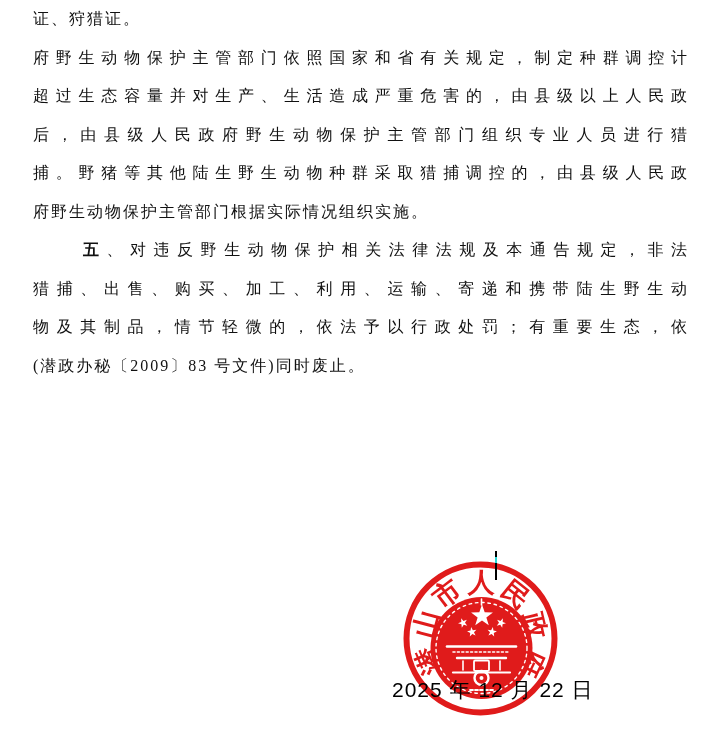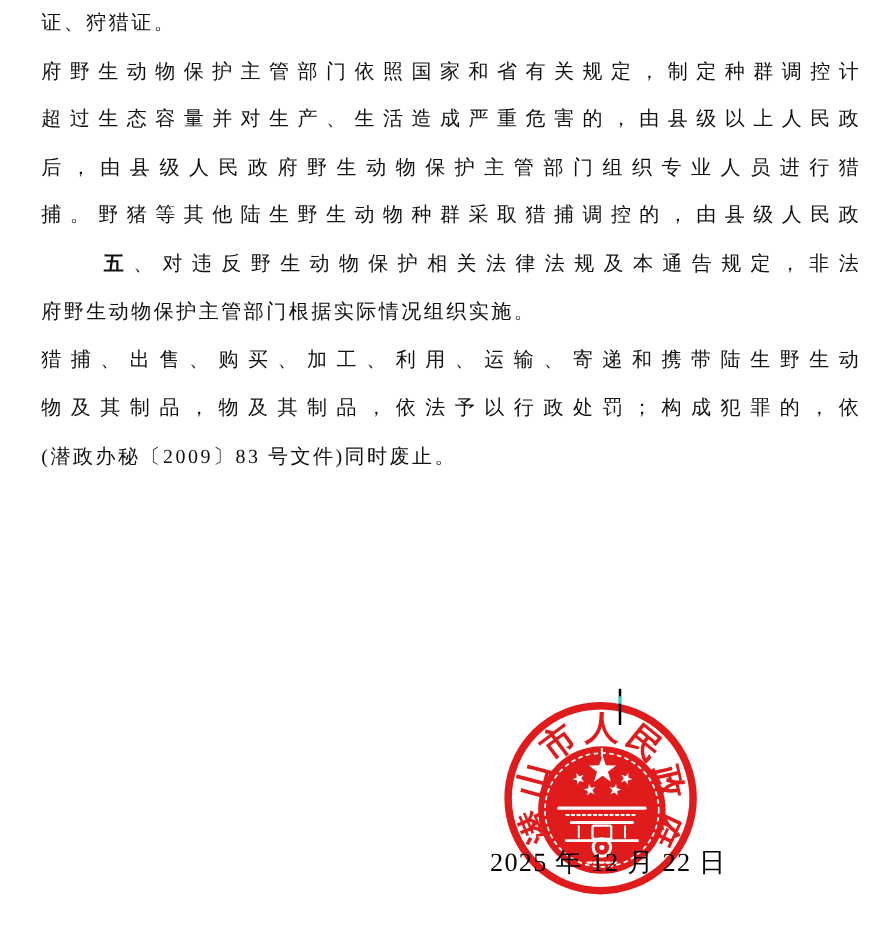--- a/index.html
+++ b/index.html
@@ -30,21 +30,21 @@
     font-weight:bold;font-size:27px;
     fill:var(--seal,#e01b1b);
     text-anchor:middle;dominant-baseline:central;
   }
   .seal-stroke{stroke:var(--seal,#e01b1b);fill:none;}
   .seal-fill{fill:var(--seal,#e01b1b);}
   .emblem-line{stroke:#ffffff;fill:none;stroke-linecap:round;}
   .date-line{
     position:absolute;left:392px;top:676px;z-index:3;
     font-size:21px;letter-spacing:1px;color:#000;
-    font-family:Liberation Serif, serif;
+    font-family:Liberation Sans, sans-serif;
     white-space:pre;
   }
   .caret{
     position:absolute;left:495px;top:551px;width:2px;height:29px;
     background:#000;z-index:4;
   }
   .caret .caret-accent{
     position:absolute;left:0;top:6px;width:2px;height:6px;
     background:var(--caret-accent,#28d8d8);
   }
@@ -53,24 +53,24 @@
 <body style="background: rgb(255, 255, 255);">
 
 <div class="doc-page">
 
   <div class="doc-body">
       <div class="line">证、狩猎证。</div>
       <div class="line j">府野生动物保护主管部门依照国家和省有关规定，制定种群调控计</div>
       <div class="line j">超过生态容量并对生产、生活造成严重危害的，由县级以上人民政</div>
       <div class="line j">后，由县级人民政府野生动物保护主管部门组织专业人员进行猎</div>
       <div class="line j">捕。野猪等其他陆生野生动物种群采取猎捕调控的，由县级人民政</div>
+      <div class="line">府野生动物保护主管部门根据实际情况组织实施。</div>
       <div class="line j ind"><b>五</b>、对违反野生动物保护相关法律法规及本通告规定，非法</div>
-      <div class="line">府野生动物保护主管部门根据实际情况组织实施。</div>
       <div class="line j">猎捕、出售、购买、加工、利用、运输、寄递和携带陆生野生动</div>
-      <div class="line j">物及其制品，物及其制品，依法予以行政处罚；构成犯罪的，依</div>
+      <div class="line j">物及其制品，情节轻微的，依法予以行政处罚；有重要生态，依</div>
       <div class="line">(潜政办秘〔2009〕83 号文件)同时废止。</div>
     </div>
 
   <svg class="seal" width="157" height="157" viewBox="0 0 157 157">
     <defs>
       <path id="star5" d="M0,-10 L2.35,-3.24 L9.51,-3.09 L3.8,1.24 L5.88,8.09 L0,4 L-5.88,8.09 L-3.8,1.24 L-9.51,-3.09 L-2.35,-3.24 Z"></path>
     </defs>
 
     <circle class="seal-stroke" cx="78.5" cy="78.5" r="74" stroke-width="6"></circle>
 

